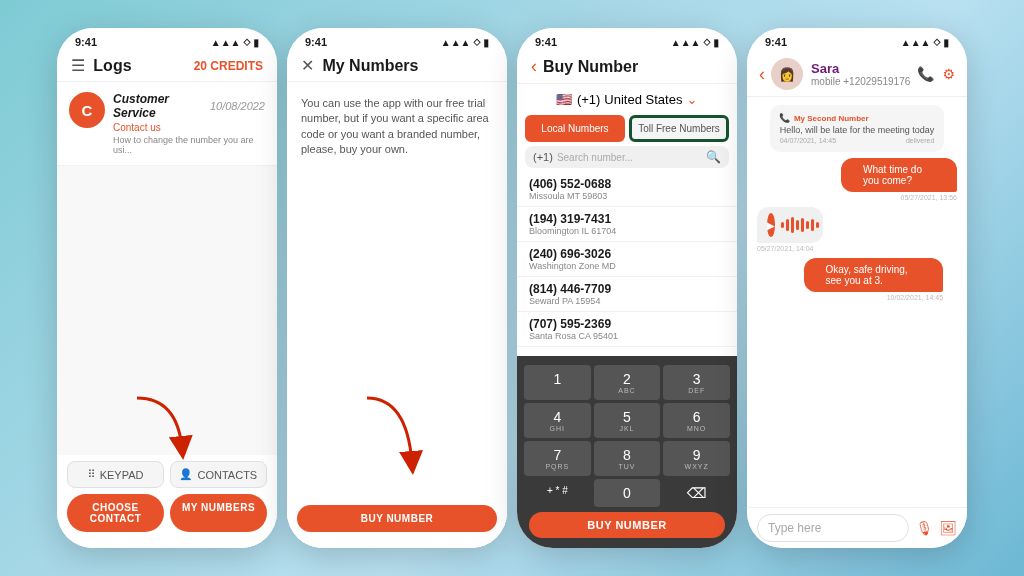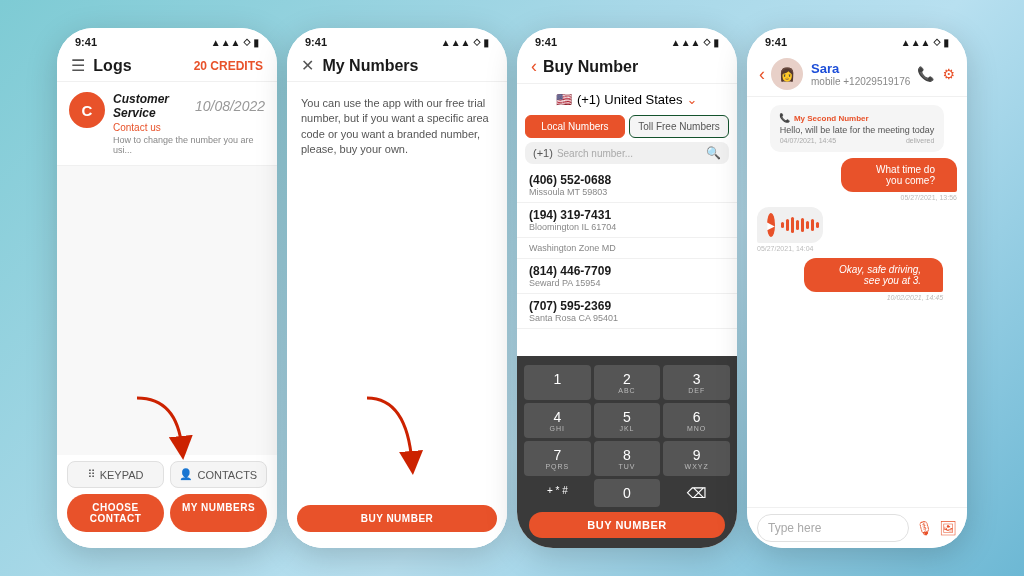--- a/index.html
+++ b/index.html
@@ -118,21 +118,21 @@
       color: #e8522a;
     }
 
     .log-msg {
       font-size: 9px;
       color: #888;
       margin-top: 2px;
     }
 
     .log-date {
-      font-size: 14px;
+      font-size: 11px;
       color: #999;
     }
 
     .log-row {
       display: flex;
       align-items: flex-start;
     }
 
     .bottom-buttons {
       position: absolute;
@@ -209,21 +209,21 @@
       margin-bottom: 4px;
     }
 
     .tab-btn {
       flex: 1;
       padding: 5px 4px;
       border-radius: 6px;
       font-size: 10px;
       font-weight: 500;
       text-align: center;
-      border: 1px solid #14532d;
+      border: 3px solid #14532d;
     }
 
     .tab-btn.active {
       background: #e8522a;
       color: #fff;
       border-color: #e8522a;
     }
 
     .tab-btn.inactive {
       background: #f5f5f5;
@@ -327,21 +327,21 @@
       display: flex;
       align-items: center;
       justify-content: center;
       font-size: 13px;
       margin-right: 8px;
     }
 
     .chat-name {
       font-size: 13px;
       font-weight: 600;
-      color: #1d4ed8;
+      color: #701a75;
     }
 
     .chat-number {
       font-size: 10px;
       color: #888;
     }
 
     .chat-actions {
       margin-left: auto;
       display: flex;
@@ -368,21 +368,20 @@
     }
 
     .msg-right {
       align-self: flex-end;
       background: #e8522a;
       color: #fff;
       border-radius: 12px 12px 2px 12px;
       padding: 6px 22px;
       font-size: 10px;
       max-width: 75%;
-      text-align: right;
     }
 
     .msg-left {
       align-self: flex-start;
       background: #f0f0f0;
       color: #1a1a1a;
       border-radius: 12px 12px 12px 2px;
       padding: 6px 10px;
       font-size: 10px;
       max-width: 75%;
@@ -602,20 +601,21 @@
     <div class="number-list">
       <div class="number-item">
         <div class="number-main">(406) 552-0688</div>
         <div class="number-sub">Missoula MT 59803</div>
       </div>
       <div class="number-item">
         <div class="number-main">(194) 319-7431</div>
         <div class="number-sub">Bloomington IL 61704</div>
       </div>
       <div class="number-item">
+        <div class="number-main">(240) 696-3026</div>
         <div class="number-sub">Washington Zone MD</div>
       </div>
       <div class="number-item">
         <div class="number-main">(814) 446-7709</div>
         <div class="number-sub">Seward PA 15954</div>
       </div>
       <div class="number-item">
         <div class="number-main">(707) 595-2369</div>
         <div class="number-sub">Santa Rosa CA 95401</div>
       </div>
@@ -726,21 +726,21 @@
             <div class="wave-bar" style="height:10px;"></div>
             <div class="wave-bar" style="height:14px;"></div>
             <div class="wave-bar" style="height:8px;"></div>
             <div class="wave-bar" style="height:12px;"></div>
             <div class="wave-bar" style="height:6px;"></div>
           </div>
         </div>
         <div class="msg-time-left" style="font-size:7px;color:#bbb;">05/27/2021, 14:04</div>
       </div>
 
-      <div style="align-self:flex-start;display:flex;flex-direction:column;font-style:italic;">
+      <div style="align-self:flex-start;display:flex;flex-direction:column;">
         <div class="msg-right" style="background:#e8522a;">Okay, safe driving, see you at 3.</div>
         <div class="msg-time">10/02/2021, 14:45</div>
       </div>
     </div>
     <div class="chat-input-bar">
       <div class="chat-input-fake">Type here</div>
       <span style="color:#e8522a;font-size:14px;">🎙</span>
       <span style="color:#e8522a;font-size:14px;">🖼</span>
     </div>
   </div>

